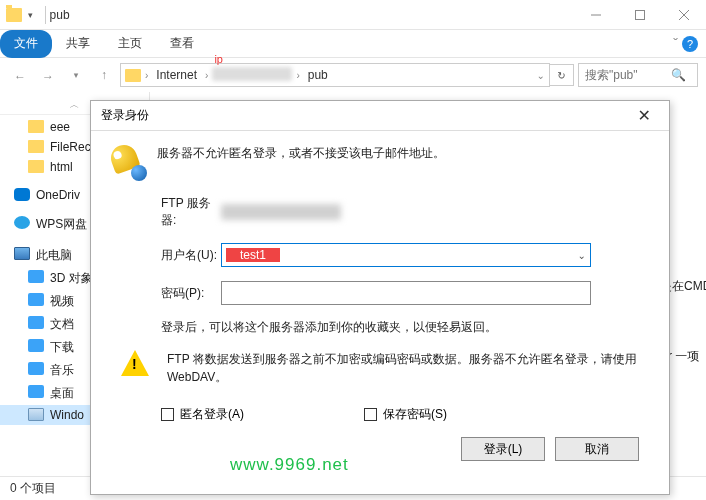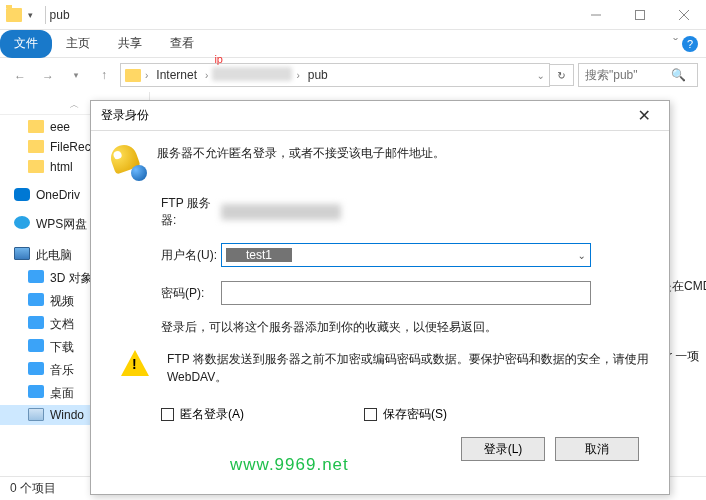--- a/index.html
+++ b/index.html
@@ -62,21 +62,21 @@
 .key-icon { width: 32px; height: 32px; position: relative; }
 .key-icon .key-body { width: 26px; height: 26px; background: radial-gradient(circle at 30% 30%, #ffe15a, #e0a500); border-radius: 50% 50% 4px 4px; transform: rotate(-20deg); }
 .key-icon .key-body::after{content:"";position:absolute;width:8px;height:8px;border-radius:50%;background:#fff;left:4px;top:4px;}
 .key-icon .globe { position: absolute; right: -4px; bottom: -4px; width: 16px; height: 16px; border-radius: 50%; background: radial-gradient(circle at 30% 30%,#6ab8ff,#0d5aa7); }
 .dlg-msg { color: #222; }
 .form-row { display: flex; align-items: center; margin-bottom: 14px; }
 .form-label { width: 110px; padding-left: 50px; color: #222; }
 .form-val { flex: 1; }
 .form-val .blur-seg { width: 120px; height: 16px; background: #d0d0d0; filter: blur(3px); border-radius: 2px; }
 .input-sel { width: 370px; height: 24px; border: 1px solid #0078d7; display: flex; align-items: center; padding: 0 4px; position: relative; }
-.input-sel .val { background: #737373; color: #fff; padding: 0 20px; }
+.input-sel .val { background: #ef4444; color: #fff; padding: 0 14px; }
 .input-sel .dd { margin-left: auto; color: #555; font-size: 10px; }
 .input-pw { width: 370px; height: 24px; border: 1px solid #888; }
 .info-text { padding-left: 50px; color: #222; margin: 6px 0 14px 0; }
 .warn-row { display: flex; gap: 14px; padding-left: 10px; margin-bottom: 20px; }
 .warn-icon { width: 32px; height: 28px; position: relative; flex-shrink: 0; }
 .warn-icon .tri { width: 0; height: 0; border-left: 14px solid transparent; border-right: 14px solid transparent; border-bottom: 26px solid #ffd200; position: absolute; }
 .warn-icon .tri::after { content: "!"; position: absolute; left: -3px; top: 6px; font-weight: bold; color: #000; font-size: 14px; }
 .warn-text { color: #222; line-height: 1.5; }
 .check-row { display: flex; align-items: center; gap: 120px; padding-left: 50px; margin-bottom: 14px; }
 .chk { display: flex; align-items: center; gap: 6px; }
@@ -113,22 +113,22 @@
         <svg viewBox="0 0 10 10">
           <line x1="0" y1="0" x2="10" y2="10" stroke="currentColor"></line>
           <line x1="10" y1="0" x2="0" y2="10" stroke="currentColor"></line>
         </svg>
       </div>
   </div>
 </div>
 
 <div class="ribbon">
   <div class="file-tab">文件</div>
+  <div class="tab">共享</div>
   <div class="tab">主页</div>
-  <div class="tab">共享</div>
   <div class="tab">查看</div>
   <div class="help">
     <span style="color:#888;font-size:14px;">ˇ</span>
     <div class="help-circle">?</div>
   </div>
 </div>
 
 <div class="addressbar">
   <div class="navbtn">←</div>
   <div class="navbtn">→</div>
@@ -255,21 +255,21 @@
       <div class="form-label">密码(P):</div>
       <div class="form-val">
           <div class="input-pw"></div>
         </div>
     </div>
     <div class="info-text">登录后，可以将这个服务器添加到你的收藏夹，以便轻易返回。</div>
     <div class="warn-row">
       <div class="warn-icon">
           <div class="tri"></div>
         </div>
-      <div class="warn-text">FTP 将数据发送到服务器之前不加密或编码密码或数据。要保护密码和数据的安全，请使用 WebDAV。</div>
+      <div class="warn-text">FTP 将数据发送到服务器之前不加密或编码密码或数据。服务器不允许匿名登录，请使用 WebDAV。</div>
     </div>
     <div class="check-row">
       <label class="chk">
         <span class="box"></span>
         <span>匿名登录(A)</span>
       </label>
       <label class="chk">
         <span class="box"></span>
         <span>保存密码(S)</span>
       </label>

